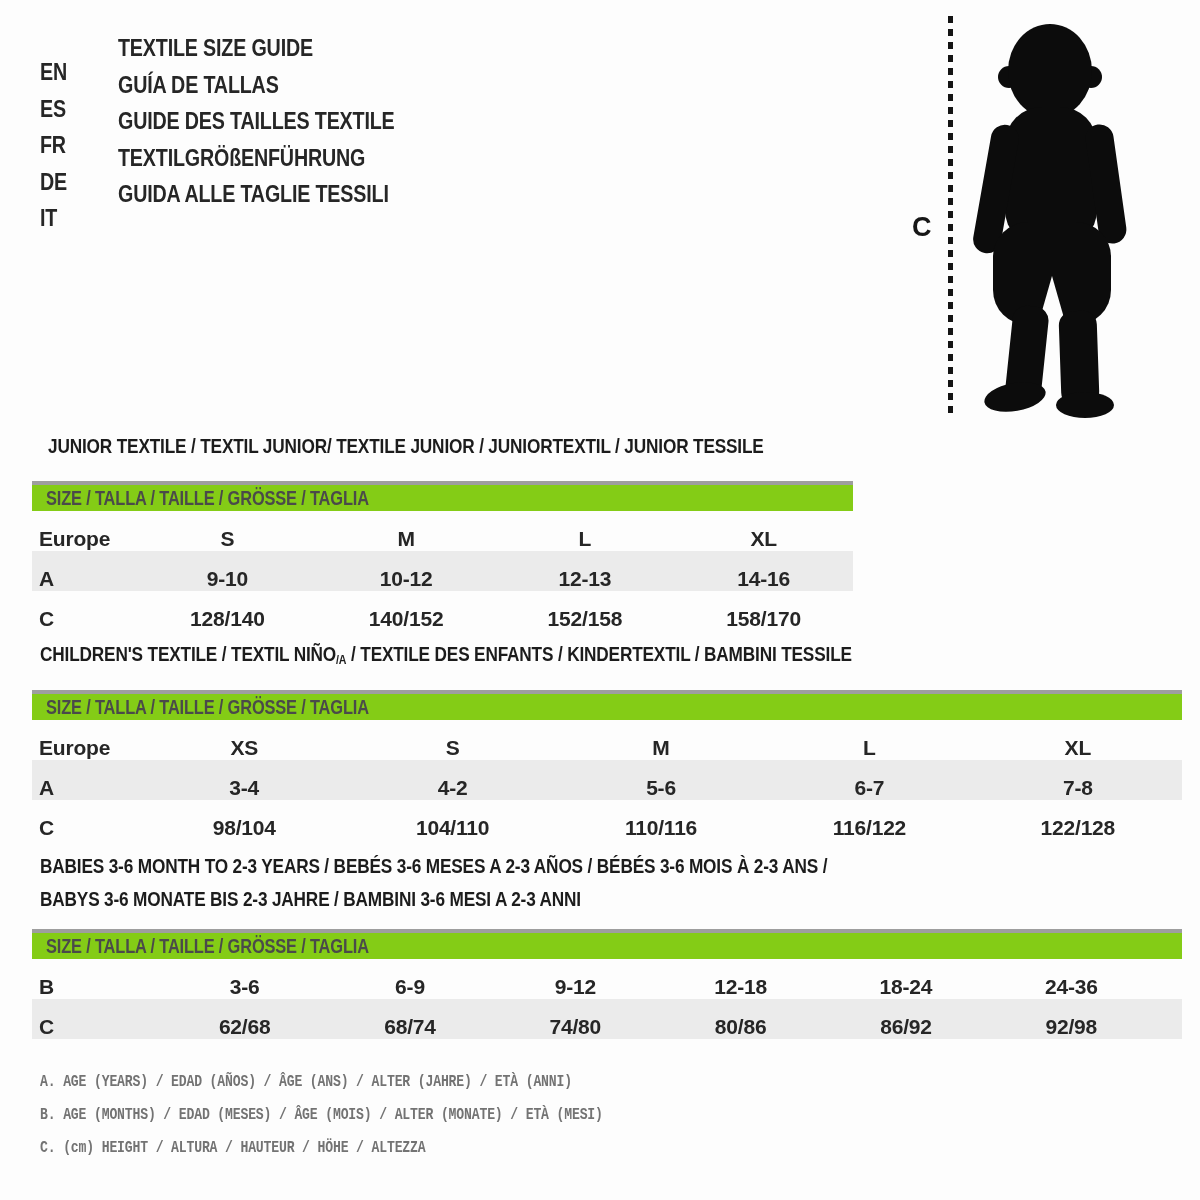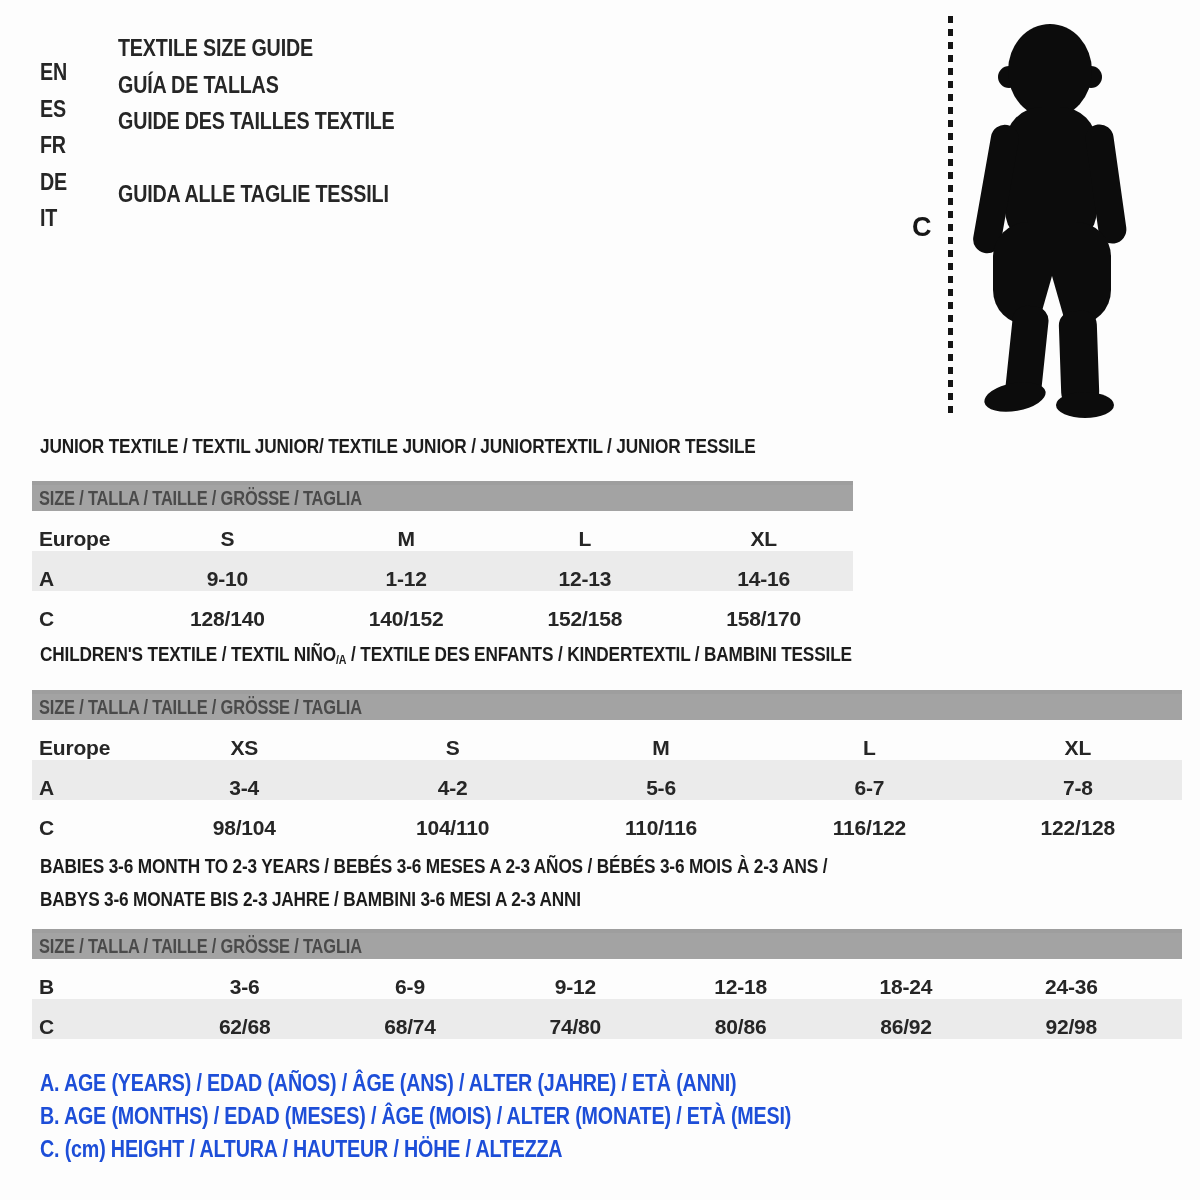--- a/index.html
+++ b/index.html
@@ -26,66 +26,67 @@
   .lang-code{width:78px;margin-top:48px;}
   
   .c-label{position:absolute;left:912px;top:212px;font-size:27px;color:#161616;}
   .dash-line{
     position:absolute;left:948px;top:16px;width:5px;height:400px;
     background:repeating-linear-gradient(to bottom,#141414 0px,#141414 7px,transparent 7px,transparent 13px);
   }
   .silhouette{position:absolute;left:966px;top:14px;width:172px;height:405px;}
   
   .sec-heading{position:absolute;font-size:21px;color:#1c1c1c;white-space:nowrap;}
-  #heading-junior{left:40px;top:434px;}
+  #heading-junior{left:48px;top:434px;}
   #heading-children{left:40px;top:642px;}
   #heading-babies{left:40px;top:849px;line-height:33px;}
   .hsub{font-size:13px;position:relative;top:3px;}
   
   .stable{position:absolute;}
   #t1{left:32px;top:481px;width:821px;}
   #t2{left:32px;top:690px;width:1150px;}
   #t3{left:32px;top:929px;width:1150px;}
   .bar{
     height:26px;line-height:26px;
     border-top:4px solid #9e9e9e;
-    background:#a3a3a3;
-    padding-left:7px;
+    background:#84cc16;
+    padding-left:14px;
     font-size:20px;color:#4a4a4a;
     overflow:hidden;white-space:nowrap;
   }
   .trow{display:flex;height:40px;align-items:flex-end;font-size:21px;letter-spacing:-0.2px;}
   .trow.striped{background:#ebebeb;}
   .tlabel{padding-left:7px;text-align:left;flex:0 0 auto;}
   #t1 .tlabel{width:99px;}
   #t2 .tlabel{width:101px;}
   #t3 .tlabel{width:123px;}
   #t3 .trow{padding-right:28px;}
   .tcell{flex:1;text-align:center;}
   
-  .footnotes{position:absolute;left:40px;top:1066px;font-size:24px;line-height:33px;color:#1d4ed8;}
+  .footnotes{position:absolute;left:40px;top:1066px;font-size:16px;line-height:33px;color:#737373;font-family:Liberation Mono, monospace;}
 </style>
 </head>
 <body>
 
 <div class="langs">
   <div class="lang-row">
     <div class="lang-code"><span class="cond">EN</span></div>
     <div><span class="cond">TEXTILE SIZE GUIDE</span></div>
   </div>
   <div class="lang-row">
     <div class="lang-code"><span class="cond">ES</span></div>
     <div><span class="cond">GUÍA DE TALLAS</span></div>
   </div>
   <div class="lang-row">
     <div class="lang-code"><span class="cond">FR</span></div>
     <div><span class="cond">GUIDE DES TAILLES TEXTILE</span></div>
   </div>
   <div class="lang-row">
     <div class="lang-code"><span class="cond">DE</span></div>
+    <div><span class="cond">TEXTILGRÖßENFÜHRUNG</span></div>
   </div>
   <div class="lang-row">
     <div class="lang-code"><span class="cond">IT</span></div>
     <div><span class="cond">GUIDA ALLE TAGLIE TESSILI</span></div>
   </div>
 </div>
 
 <div class="c-label">C</div>
 <div class="dash-line"></div>
 <svg class="silhouette" viewBox="0 0 172 405" xmlns="http://www.w3.org/2000/svg">
@@ -116,21 +117,21 @@
       <div class="trow">
         <div class="tlabel">Europe</div>
         <div class="tcell">S</div>
         <div class="tcell">M</div>
         <div class="tcell">L</div>
         <div class="tcell">XL</div>
       </div>
       <div class="trow striped">
         <div class="tlabel">A</div>
         <div class="tcell">9-10</div>
-        <div class="tcell">1-12</div>
+        <div class="tcell">10-12</div>
         <div class="tcell">12-13</div>
         <div class="tcell">14-16</div>
       </div>
       <div class="trow">
         <div class="tlabel">C</div>
         <div class="tcell">128/140</div>
         <div class="tcell">140/152</div>
         <div class="tcell">152/158</div>
         <div class="tcell">158/170</div>
       </div>

